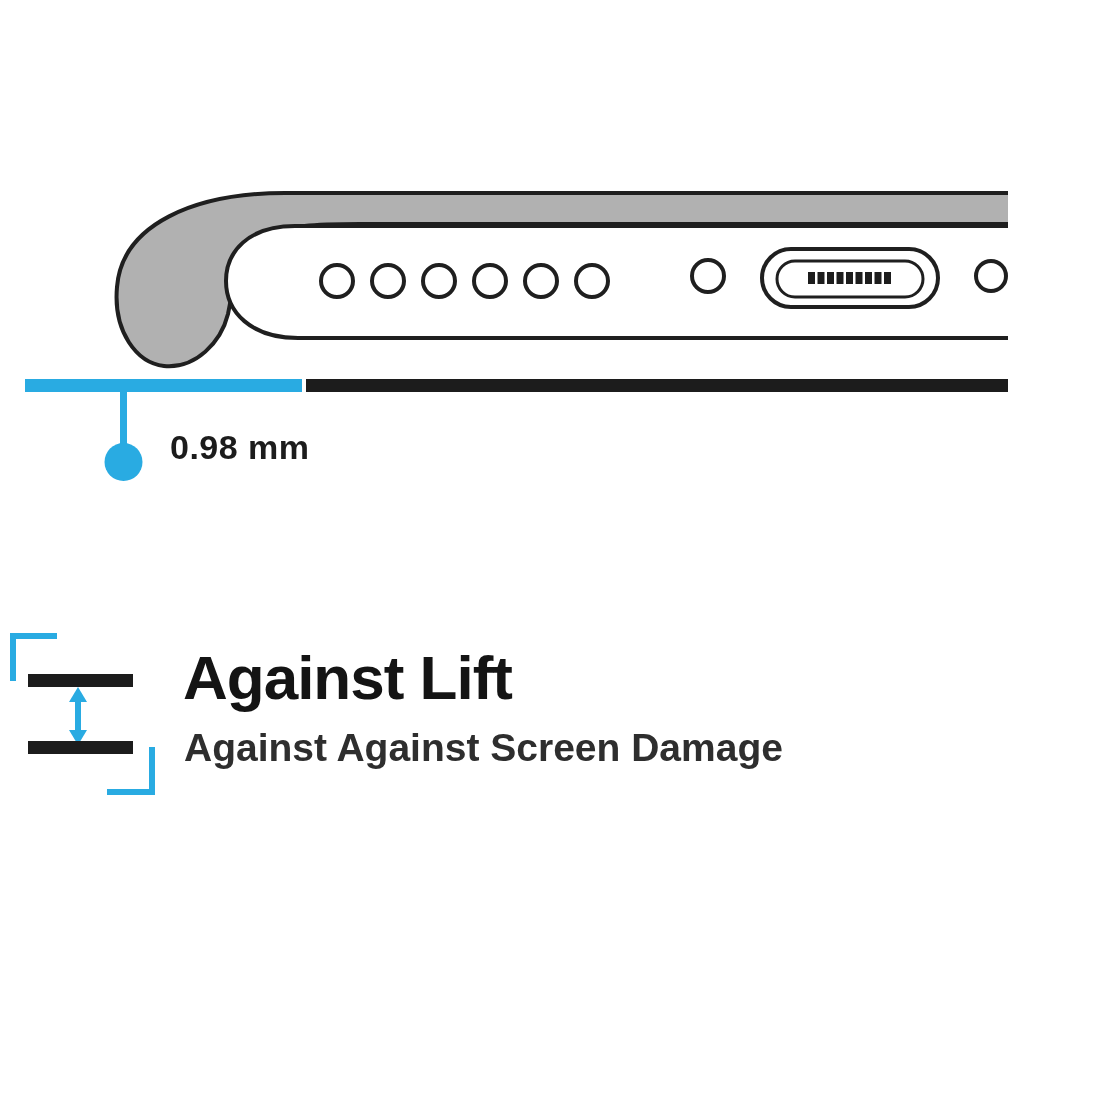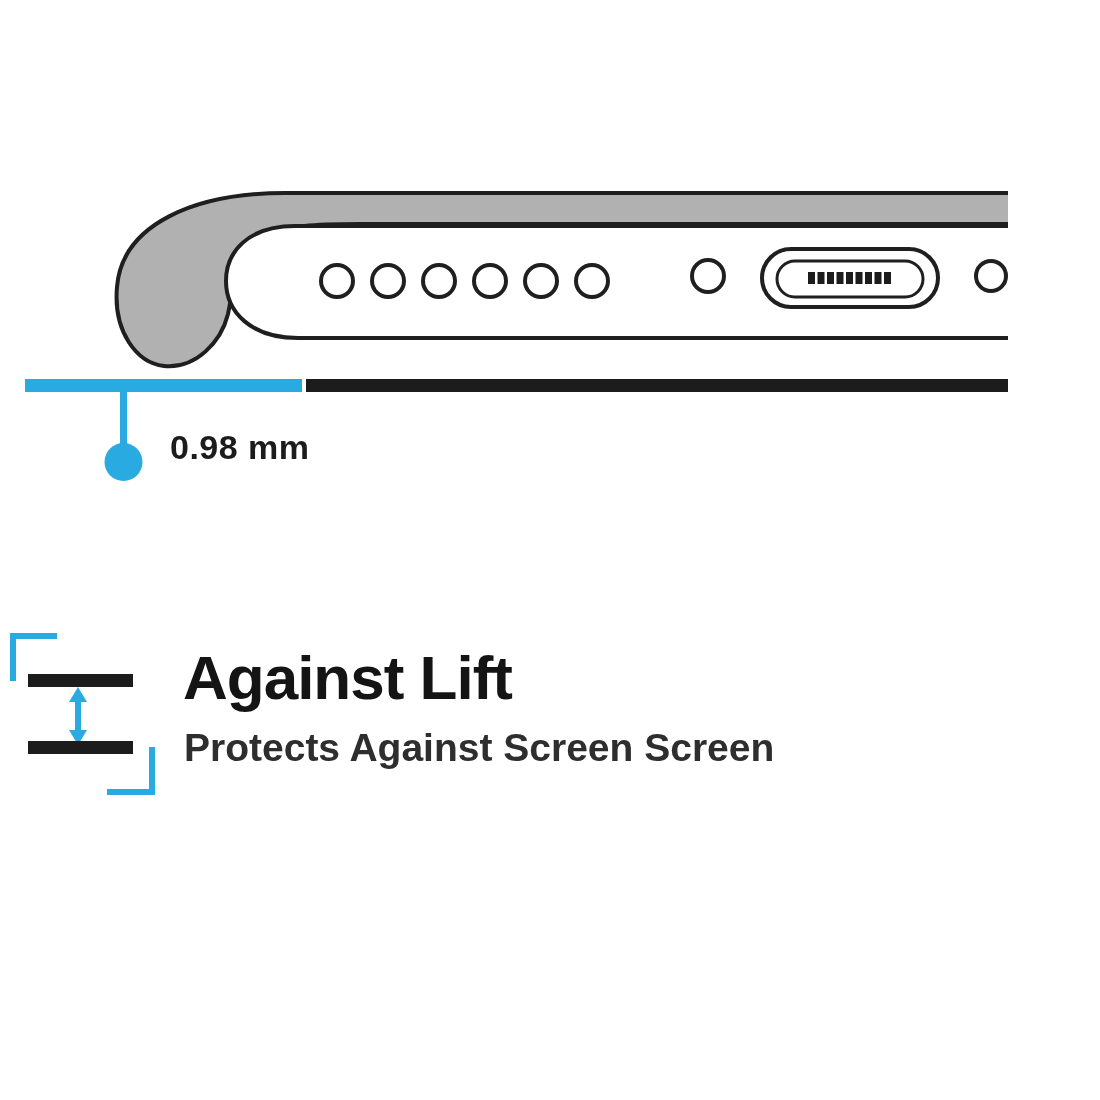--- a/index.html
+++ b/index.html
@@ -129,15 +129,15 @@
       <polygon points="78,120 69,105 87,105"></polygon>
     </g>
 
     <rect x="28" y="116" width="105" height="13" fill="#1c1c1c"></rect>
 
     <polyline points="152,122 152,167 107,167" fill="none" stroke="#29abe2" stroke-width="6"></polyline>
   </svg>
 
   <div class="feature-title">Against Lift</div>
 
-  <div class="feature-subtitle">Protects Against Screen Screen</div>
+  <div class="feature-subtitle">Against Against Screen Damage</div>
 
 </div>
 
 </body></html>

